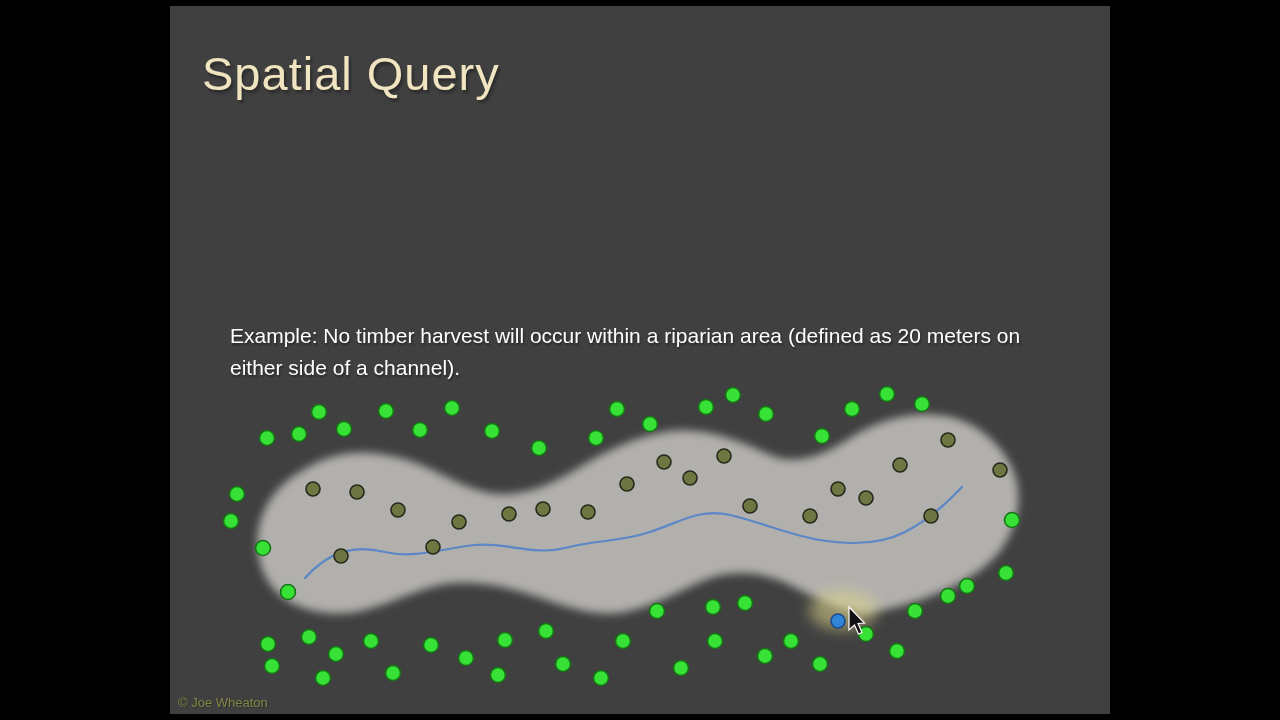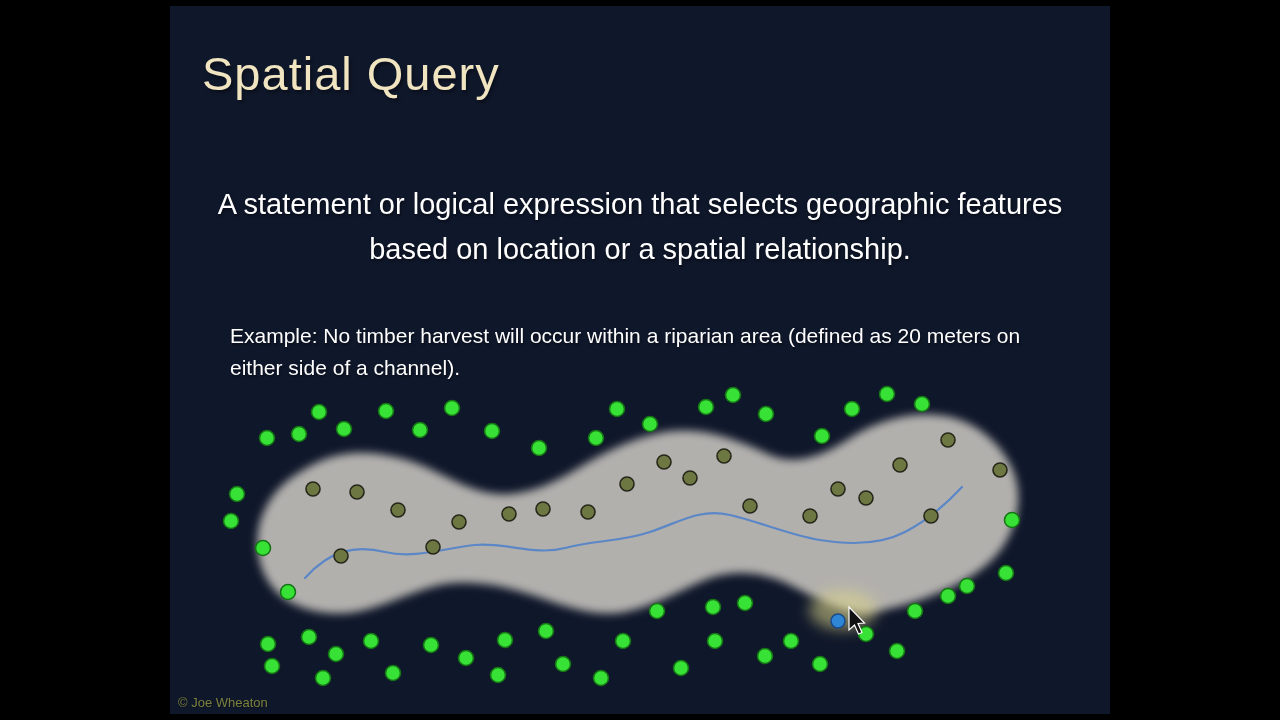--- a/index.html
+++ b/index.html
@@ -7,21 +7,21 @@
     position:relative;
     width:1280px;height:720px;
     background:#000;
     overflow:hidden;
     font-family:"Liberation Sans", sans-serif;
   }
   .slide{
     position:absolute;
     left:170px;top:6px;
     width:940px;height:708px;
-    background:#0f172a;
+    background:#404040;
   }
   .slide-title{
     position:absolute;
     left:32px;top:40px;
     margin:0;
     font-size:47px;
     font-weight:400;
     letter-spacing:1px;
     color:#f0e5c0;
     text-shadow:2px 3px 3px rgba(0,0,0,0.35);
@@ -63,21 +63,20 @@
     width:1280px;height:720px;
     pointer-events:none;
   }
 </style>
 </head>
 <body>
 
 <div class="stage">
   <div class="slide">
     <h1 class="slide-title">Spatial Query</h1>
-    <p class="slide-body">A statement or logical expression that selects geographic features based on location or a spatial relationship.</p>
     <p class="slide-example">Example:  No timber harvest will occur within a riparian area (defined as 20 meters on either side of a channel).</p>
     <div class="credit">© Joe Wheaton</div>
   </div>
 
   <svg class="diagram-svg" viewBox="0 0 1280 720">
     <defs>
       <filter id="softEdge" x="-10%" y="-10%" width="120%" height="120%">
         <feGaussianBlur stdDeviation="4"></feGaussianBlur>
       </filter>
       <filter id="haloBlur" x="-50%" y="-50%" width="200%" height="200%">

